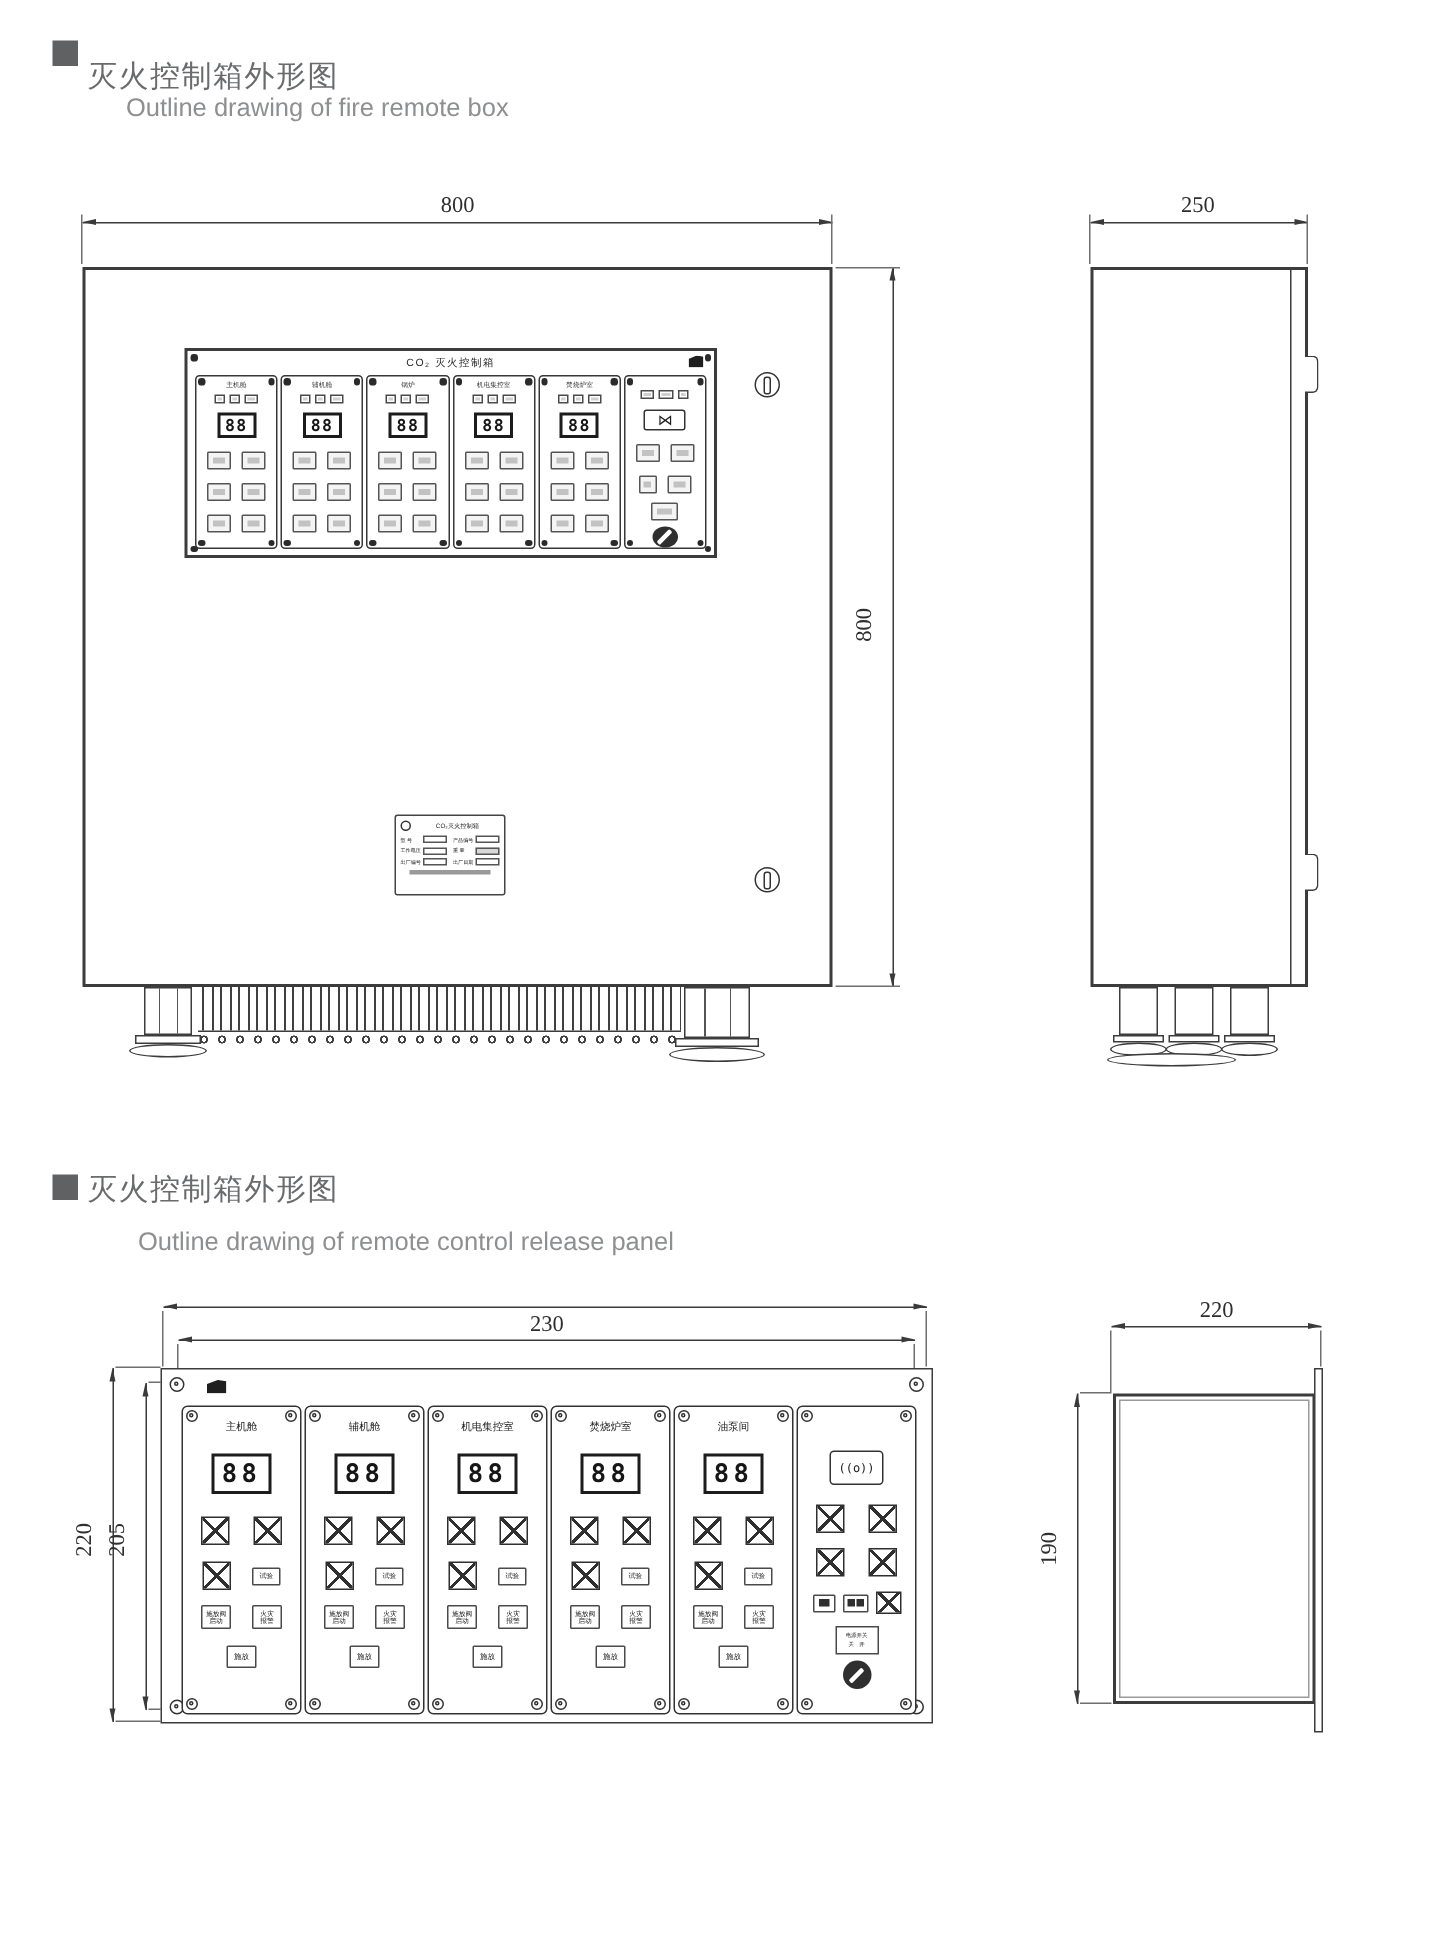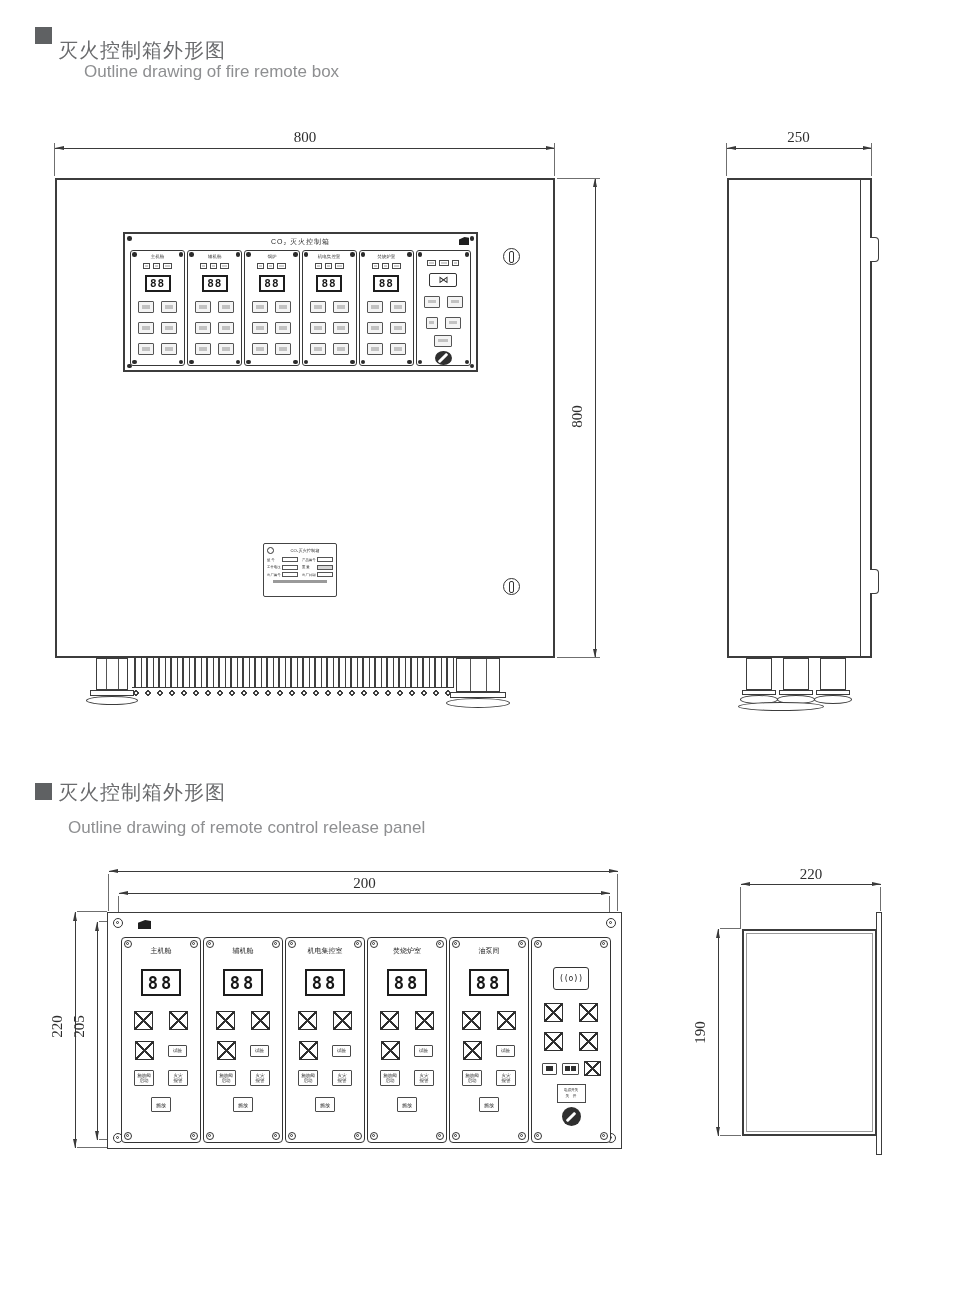--- a/index.html
+++ b/index.html
@@ -440,27 +440,27 @@
   <div class="abs flange" style="left:742px;top:690px;width:34px;height:5px;"></div>
   <div class="abs flange" style="left:779px;top:690px;width:34px;height:5px;"></div>
   <div class="abs flange" style="left:816px;top:690px;width:34px;height:5px;"></div>
   <div class="abs ebase" style="left:740px;top:695px;width:38px;height:9px;"></div>
   <div class="abs ebase" style="left:777px;top:695px;width:38px;height:9px;"></div>
   <div class="abs ebase" style="left:814px;top:695px;width:38px;height:9px;"></div>
   <div class="abs ebase" style="left:738px;top:702px;width:86px;height:9px;"></div>
 
   <div class="abs h-sq" style="left:35px;top:783px;"></div>
   <div class="abs h-zh" style="left:58px;top:779px;">灭火控制箱外形图</div>
-  <div class="abs h-en" style="left:68px;top:818px;">Outline drawing of remote control release panel</div>
+  <div class="abs h-en" style="left:92px;top:818px;">Outline drawing of remote control release panel</div>
 
   <div class="abs dimh" style="left:109px;top:871px;width:509px;"></div>
   <div class="abs ext" style="left:108px;top:874px;width:1px;height:37px;"></div>
   <div class="abs ext" style="left:617px;top:874px;width:1px;height:37px;"></div>
 
-  <div class="abs dlabel" style="left:119px;top:875px;width:491px;">200</div>
+  <div class="abs dlabel" style="left:119px;top:875px;width:491px;">230</div>
   <div class="abs dimh" style="left:119px;top:893px;width:491px;"></div>
   <div class="abs ext" style="left:118px;top:896px;width:1px;height:20px;"></div>
   <div class="abs ext" style="left:609px;top:896px;width:1px;height:20px;"></div>
 
   <div class="abs dlabel rot" style="left:46px;top:1018px;">220</div>
   <div class="abs dimv" style="left:75px;top:912px;height:236px;"></div>
   <div class="abs ext" style="left:77px;top:911px;width:30px;height:1px;"></div>
   <div class="abs ext" style="left:77px;top:1147px;width:30px;height:1px;"></div>
 
   <div class="abs dlabel rot" style="left:68px;top:1018px;">205</div>

